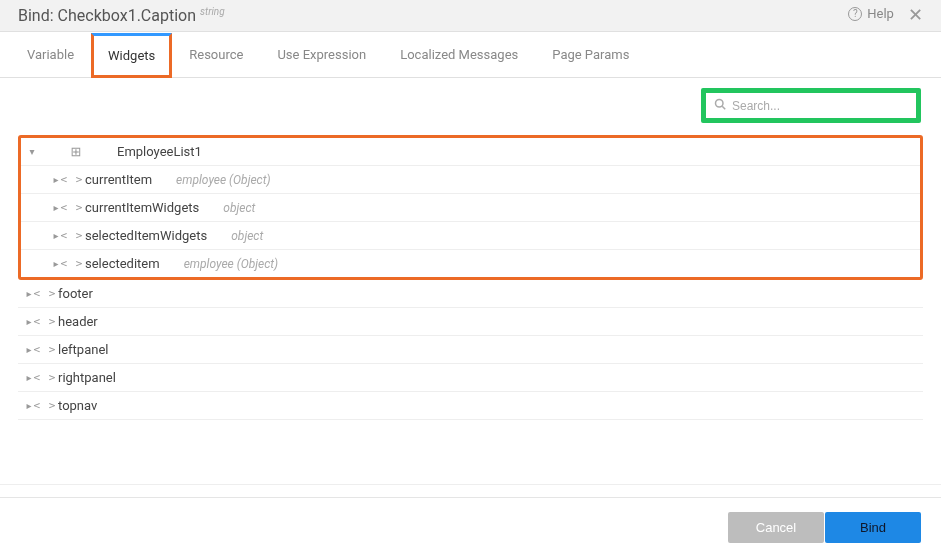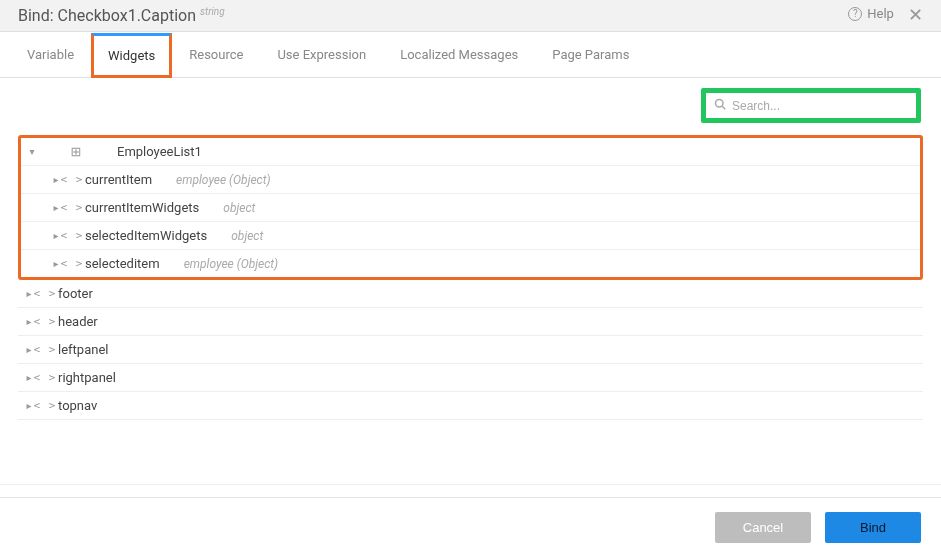--- a/index.html
+++ b/index.html
@@ -33,21 +33,21 @@
 .arrow { width: 14px; color: #999; font-size: 10px; display: inline-block; text-align: center; }
 .arrow.down::before { content: "▾"; }
 .arrow.right::before { content: "▸"; }
 .node-icon { width: 18px; color: #999; font-size: 11px; display: inline-flex; align-items: center; justify-content: center; }
 .node-icon.list::before { content: "⊞"; font-size: 13px; }
 .node-icon.tag { font-family: monospace; font-size: 11px; letter-spacing: 1px; }
 .node-label { color: #444; margin-left: 4px; }
 .node-type { color: #aaa; font-style: italic; margin-left: 24px; font-size: 12px; }
 
 .footer-sep { position: absolute; bottom: 72px; left: 0; right: 0; border-top: 1px solid #eee; }
-.footer-bar { position: absolute; bottom: 0; left: 0; right: 0; padding: 14px 20px; display: flex; justify-content: flex-end; gap: 14px; border-top: 1px solid #e5e5e5; background: #fff; }
+.footer-bar { position: absolute; bottom: 0; left: 0; right: 0; padding: 14px 20px; display: flex; justify-content: flex-end; gap: 1px; border-top: 1px solid #e5e5e5; background: #fff; }
 .btn { min-width: 96px; padding: 8px 20px; border: none; border-radius: 2px; font-size: 13px; cursor: pointer; }
 .btn-cancel { background: #bdbdbd; color: #fff; }
 .btn-primary { background: #1e88e5; color: #0f172a; }
 </style>
 </head>
 <body>
 
 <div class="header">
   <span class="header-title">Bind: Checkbox1.Caption</span>
   <span class="header-type">string</span>

